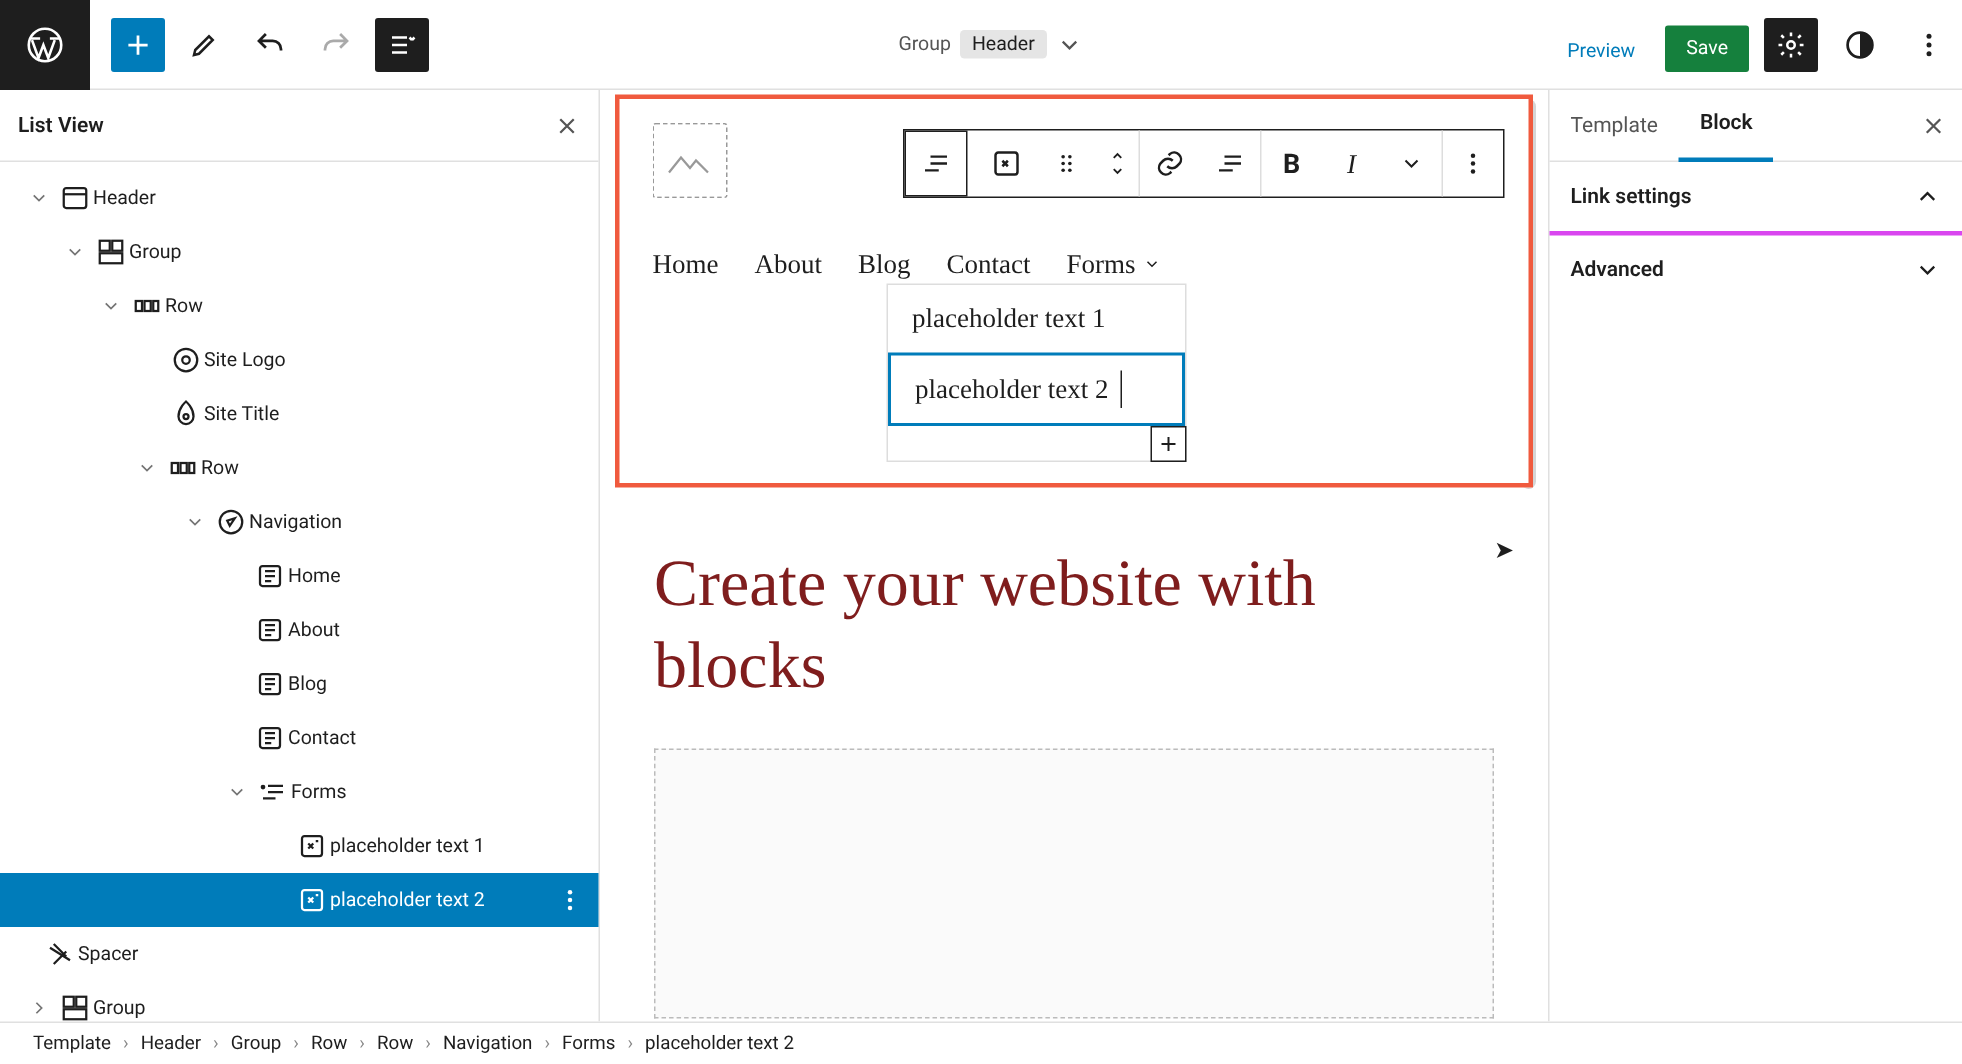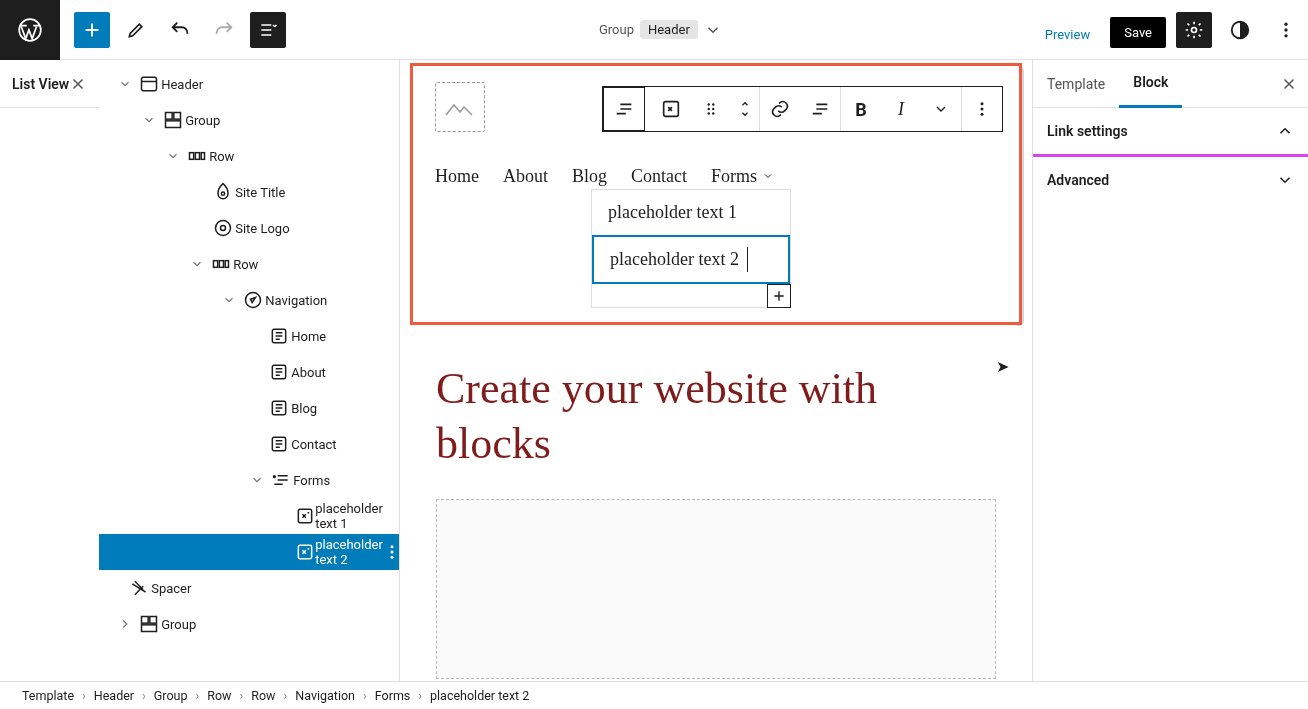--- a/index.html
+++ b/index.html
@@ -11,27 +11,27 @@
   .left-tools { display: flex; align-items: center; gap: 8px; padding-left: 14px; }
   .btn-primary { width: 36px; height: 36px; background: #007cba; color: #fff; border-radius: 2px; display: flex; align-items: center; justify-content: center; cursor: pointer; }
   .btn-icon { width: 36px; height: 36px; display: flex; align-items: center; justify-content: center; cursor: pointer; color: #1e1e1e; border-radius: 2px; }
   .btn-icon.dark { background: #1e1e1e; color: #fff; }
   .btn-icon.disabled { color: #aaa; }
   .center { flex: 1; display: flex; align-items: center; justify-content: center; gap: 6px; }
   .center-label { color: #555; }
   .chip { background: #e5e5e5; padding: 2px 8px; border-radius: 3px; }
   .right-tools { display: flex; align-items: flex-end; gap: 10px; padding-right: 4px; }
   .link-btn { color: #007cba; cursor: pointer; padding: 6px 10px; }
-  .save-btn { background: #000000; color: #fff; padding: 8px 14px; border-radius: 2px; cursor: pointer; font-size: 13px; }
+  .save-btn { background: #15803d; color: #fff; padding: 8px 14px; border-radius: 2px; cursor: pointer; font-size: 13px; }
   .settings-dark { width: 36px; height: 36px; background: #1e1e1e; display: flex; align-items: center; justify-content: center; color: #fff; border-radius: 2px; cursor: pointer; }
 
   .main { display: flex; height: 621px; }
 
   
-  .listview { width: 400px; border-right: 1px solid #e0e0e0; display: flex; flex-direction: row; }
+  .listview { width: 400px; border-right: 1px solid #e0e0e0; display: flex; flex-direction: column; }
   .lv-head { height: 48px; display: flex; align-items: center; justify-content: space-between; padding: 0 12px; border-bottom: 1px solid #e0e0e0; }
   .lv-title { font-weight: 600; font-size: 14px; }
   .lv-body { flex: 1; overflow: auto; padding-top: 6px; }
   .tree-row { height: 36px; display: flex; align-items: center; cursor: pointer; font-size: 13px; }
   .tree-row.selected { background: #007cba; color: #fff; }
   .tree-row.selected .more-dots { display: block; }
   .more-dots { display: none; margin-left: auto; margin-right: 10px; }
   .chev { width: 24px; display: flex; align-items: center; justify-content: center; color: #757575; }
   .ico { width: 24px; display: flex; align-items: center; justify-content: center; }
 
@@ -202,34 +202,34 @@
               <rect x="3" y="8" width="5" height="8"></rect>
               <rect x="10" y="8" width="5" height="8"></rect>
               <rect x="17" y="8" width="4" height="8"></rect>
             </svg>
           </span>
           <span>Row</span>
         </div>
       <div class="tree-row" style="padding-left:112px">
           <span class="ico">
             <svg width="20" height="20" viewBox="0 0 24 24" fill="none" stroke="currentColor" stroke-width="1.8">
+              <circle cx="12" cy="12" r="9"></circle>
+              <circle cx="12" cy="12" r="3"></circle>
+            </svg>
+          </span>
+          <span>Site Logo</span>
+        </div>
+      <div class="tree-row" style="padding-left:112px">
+          <span class="ico">
+            <svg width="20" height="20" viewBox="0 0 24 24" fill="none" stroke="currentColor" stroke-width="1.8">
               <path d="M12 2s6 5 6 12a6 6 0 01-12 0c0-7 6-12 6-12z"></path>
               <circle cx="12" cy="14" r="2"></circle>
             </svg>
           </span>
           <span>Site Title</span>
-        </div>
-      <div class="tree-row" style="padding-left:112px">
-          <span class="ico">
-            <svg width="20" height="20" viewBox="0 0 24 24" fill="none" stroke="currentColor" stroke-width="1.8">
-              <circle cx="12" cy="12" r="9"></circle>
-              <circle cx="12" cy="12" r="3"></circle>
-            </svg>
-          </span>
-          <span>Site Logo</span>
         </div>
       <div class="tree-row" style="padding-left:86px">
           <span class="chev">
             <svg width="14" height="14" viewBox="0 0 24 24" fill="none" stroke="currentColor" stroke-width="2">
               <path d="M6 9l6 6 6-6"></path>
             </svg>
           </span>
           <span class="ico">
             <svg width="20" height="20" viewBox="0 0 24 24" fill="none" stroke="currentColor" stroke-width="1.8">
               <rect x="3" y="8" width="5" height="8"></rect>

